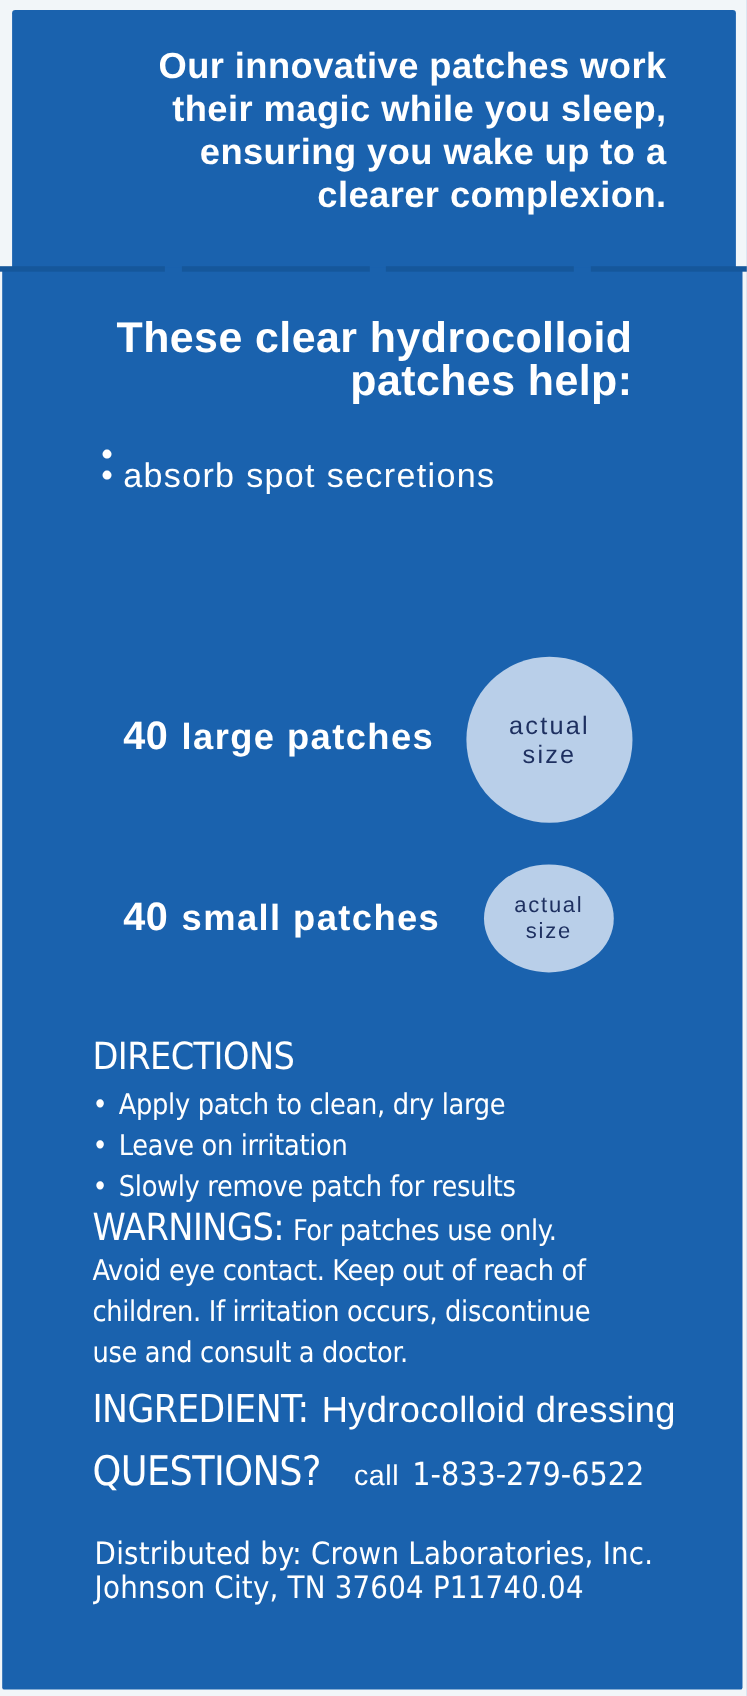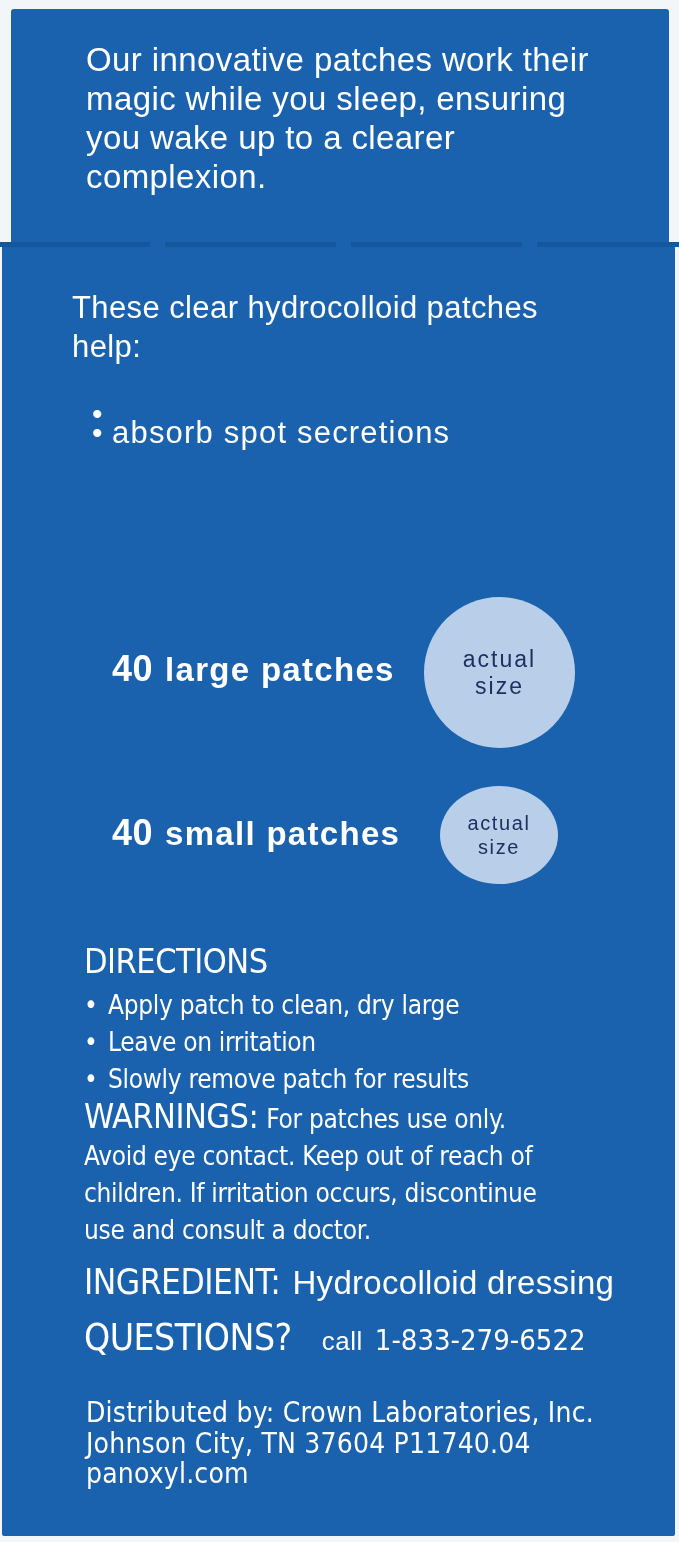--- a/index.html
+++ b/index.html
@@ -22,40 +22,40 @@
   }
   .fold{
     position:absolute;left:0;top:242px;width:679px;height:5px;
     background:repeating-linear-gradient(90deg,
       var(--fold_dash,#15579b) 0 171px, transparent 171px 186px);
     background-position:-21px 0;
   }
 
   
   .w{color:var(--text_white,#ffffff);}
-  .brand-bold{font-weight:400;letter-spacing:0.4px;}
+  .brand-bold{font-weight:700;letter-spacing:0.4px;text-align:right;}
   .cond-bold{
     font-family:"DejaVu Sans","Liberation Sans",sans-serif;
     font-stretch:condensed;font-weight:400;letter-spacing:-0.5px;
   }
   .cond-body{
     font-family:"DejaVu Sans","Liberation Sans",sans-serif;
     font-stretch:condensed;font-weight:400;letter-spacing:-0.3px;
   }
 
   
   .intro{
     position:absolute;left:86px;top:40px;width:520px;margin:0;
     font-size:33px;line-height:39px;
   }
 
   
   .benefits-heading{
-    position:absolute;left:72px;top:288px;width:475px;margin:0;
-    font-size:31px;line-height:39px;
+    position:absolute;left:100px;top:288px;width:475px;margin:0;
+    font-size:39px;line-height:39px;
   }
   .benefits-list{position:absolute;left:86px;top:390px;width:505px;}
   .benefit-item{
     position:relative;padding-left:26px;margin-bottom:19px;
     font-size:31px;line-height:48px;font-weight:400;letter-spacing:1.2px;
   }
   .benefit-item .b-dot{
     position:absolute;left:6px;top:0;font-size:30px;line-height:48px;
   }
 
@@ -179,16 +179,15 @@
 
   <div class="questions w">
     <span class="q-head cond-bold">QUESTIONS?</span>
     <span class="q-call">call</span>
     <span class="q-phone cond-bold">1-833-279-6522</span>
   </div>
 
   <div class="distributor w">
     <div class="cond-bold">Distributed by: Crown Laboratories, Inc.</div>
     <div class="cond-bold">Johnson City, TN 37604 P11740.04</div>
-    <div class="cond-bold">panoxyl.com</div>
   </div>
 
 </div>
 
 </body></html>

